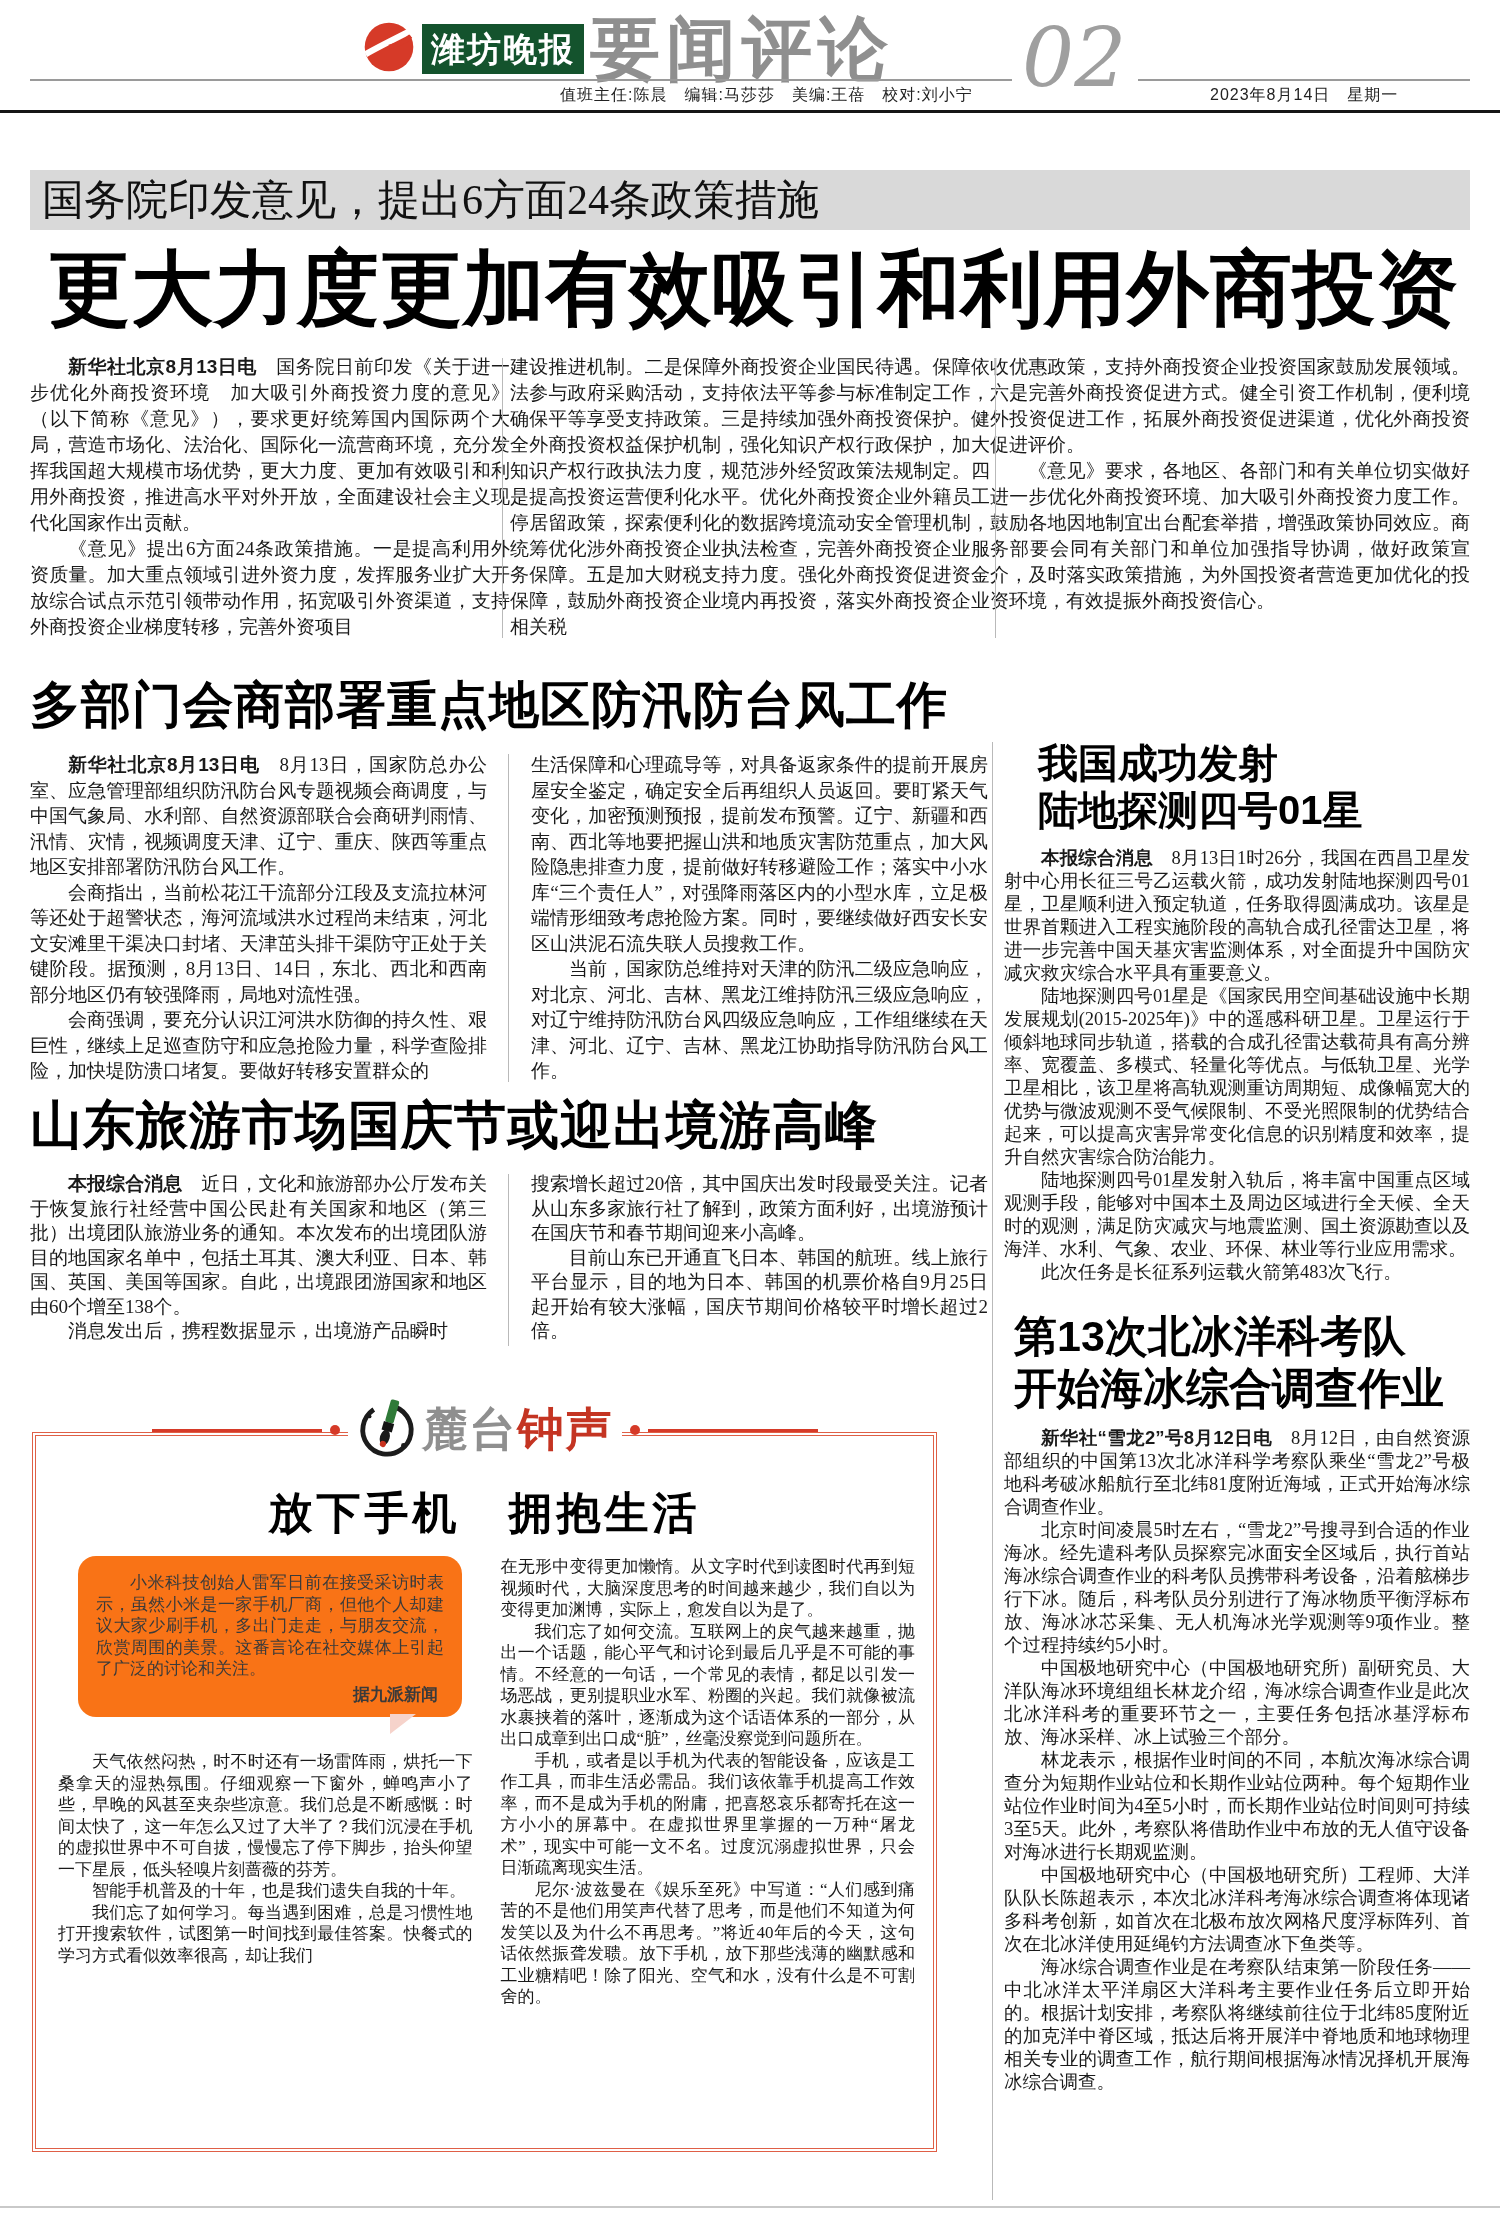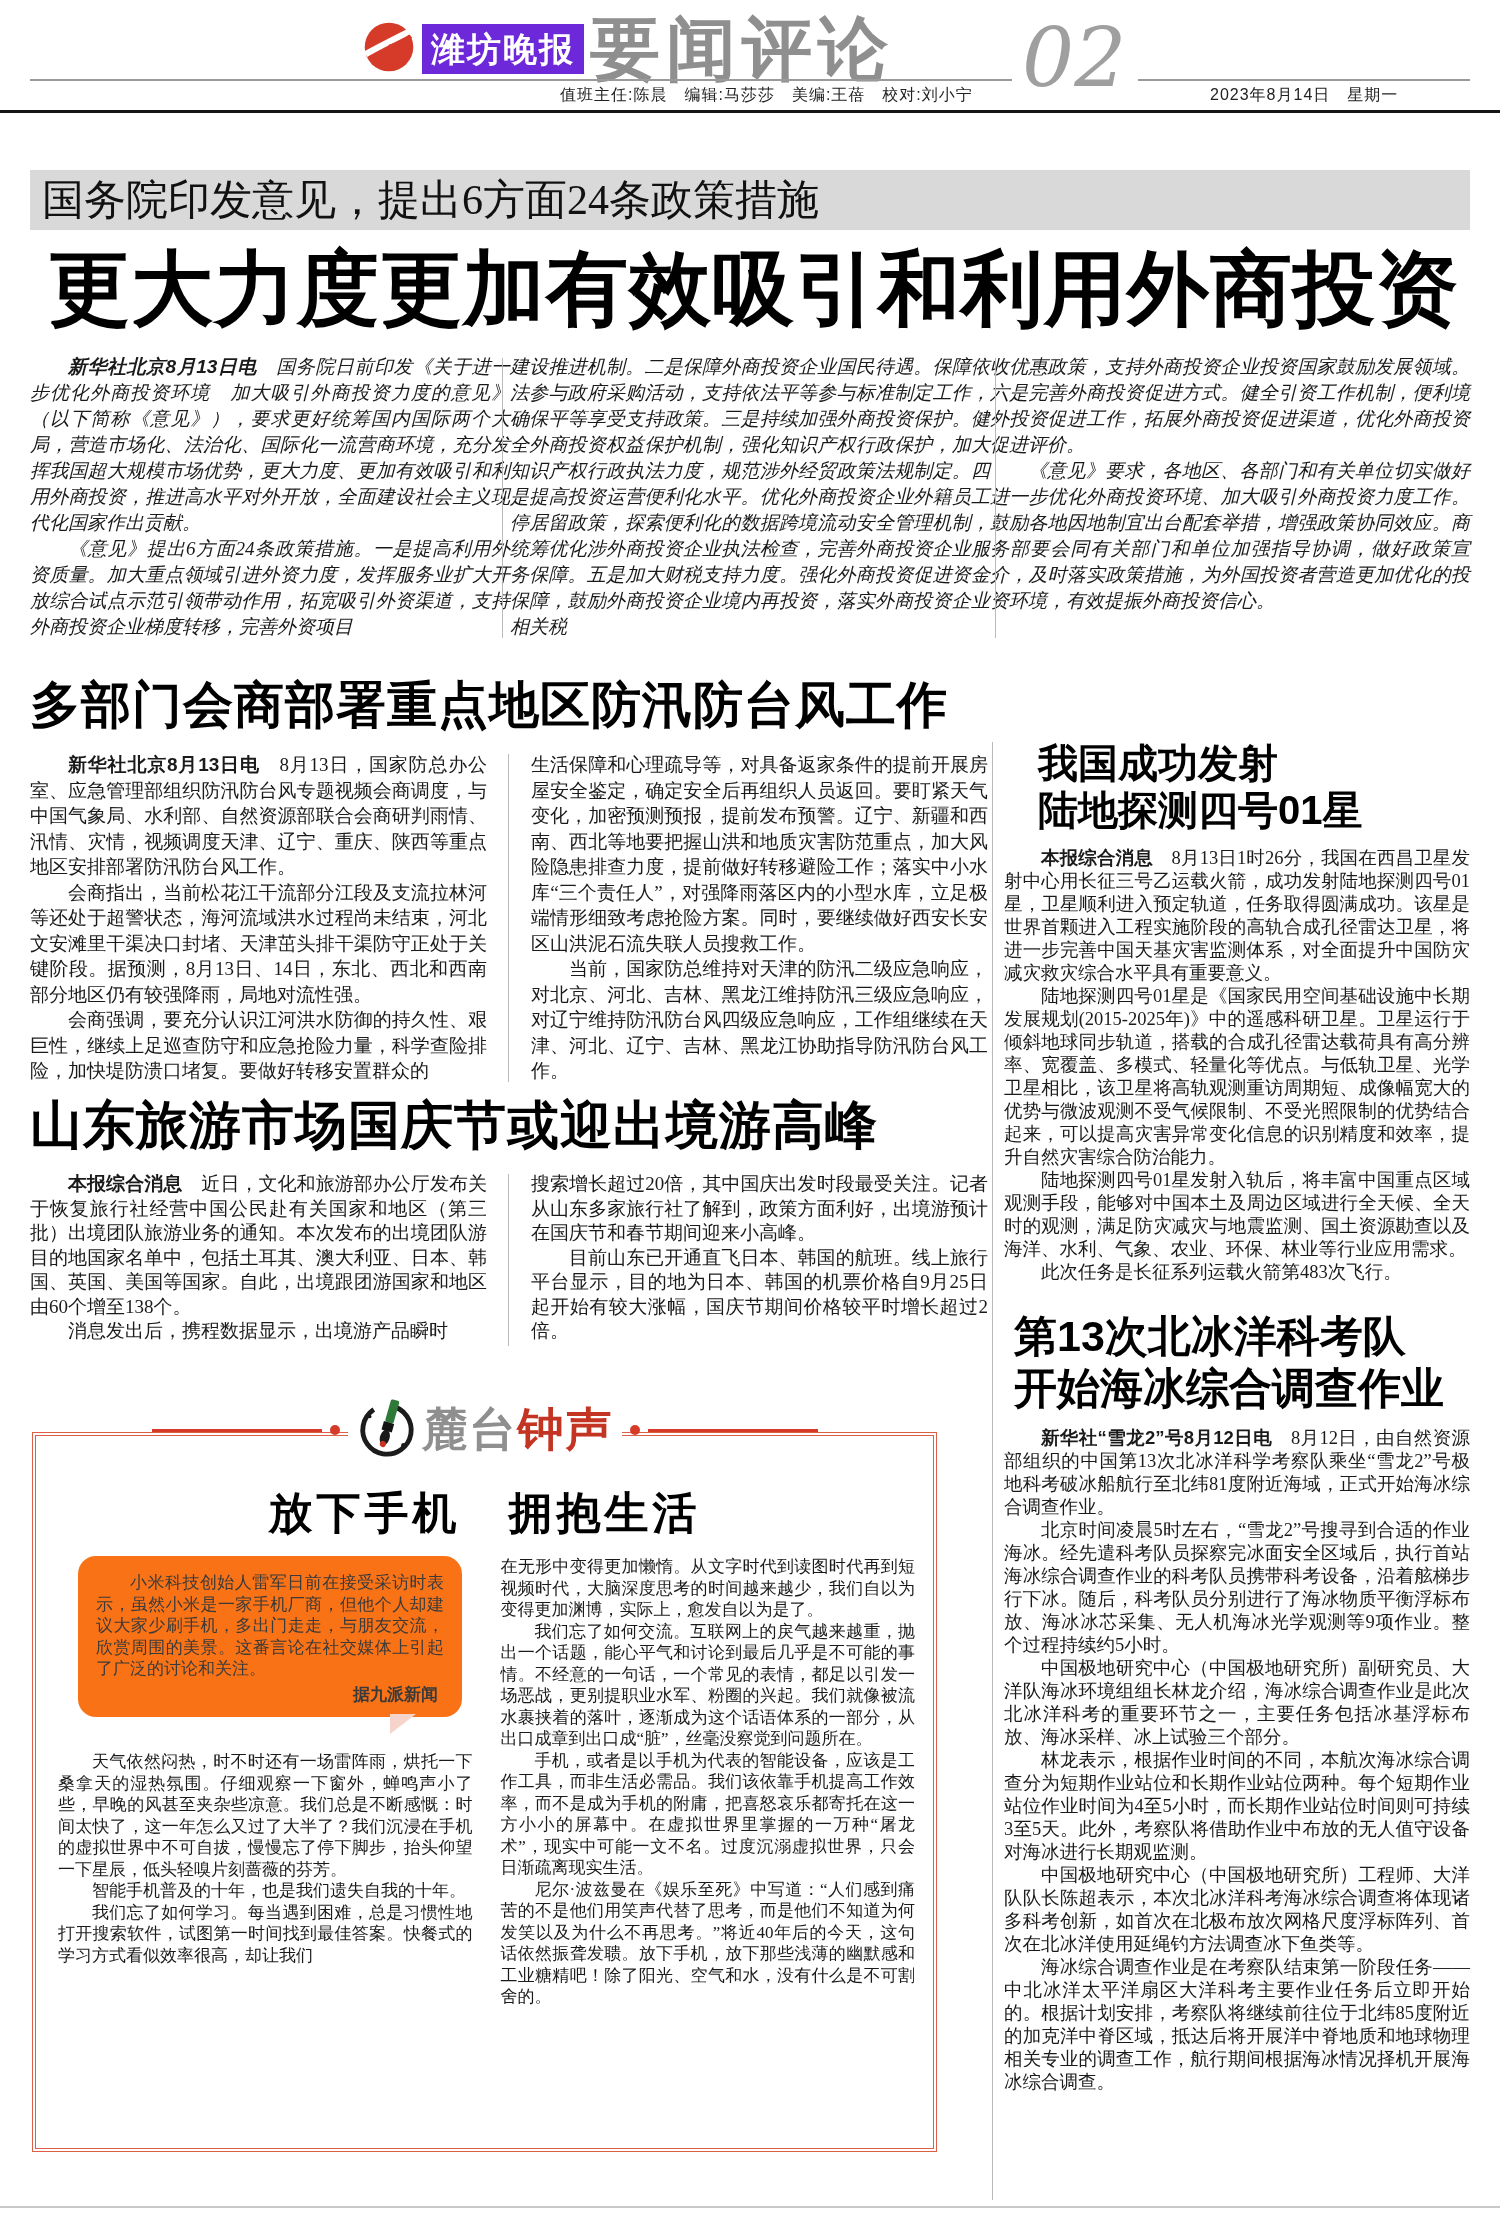--- a/index.html
+++ b/index.html
@@ -3,38 +3,38 @@
 <meta charset="utf-8">
 <title>潍坊晚报 要闻评论 02</title>
 <style>
   html,body{margin:0;padding:0;background:#e8e8e8;}
   .page{position:relative;width:1500px;height:2215px;background:#fff;margin:0 auto;
         font-family:"Liberation Serif","DejaVu Serif",serif;color:#1a1a1a;overflow:hidden;}
   .sans{font-family:"Liberation Sans","DejaVu Sans",sans-serif;}
 
   
   .masthead-logo{position:absolute;top:14px;left:362px;display:flex;align-items:center;gap:6px;}
-  .paper-box{background:#6d28d9;color:#fff;font-weight:bold;font-size:34px;line-height:48px;
+  .paper-box{background:#14532d;color:#fff;font-weight:bold;font-size:34px;line-height:48px;
              padding:1px 9px;letter-spacing:2px;font-family:"Liberation Sans",sans-serif;}
   .section-name{font-size:70px;font-weight:bold;color:#8f8f8f;letter-spacing:6px;
                 font-family:"Liberation Sans",sans-serif;line-height:70px;}
   .hrule{position:absolute;height:2px;background:#9a9a9a;}
   .page-number{position:absolute;top:16px;left:1022px;font-size:82px;line-height:86px;color:#9f9f9f;
                font-family:"DejaVu Serif",serif;font-style:italic;}
   .staff-line{position:absolute;top:85px;left:560px;font-size:16px;color:#222;letter-spacing:1px;}
   .date-line{position:absolute;top:85px;left:1210px;font-size:16px;color:#222;letter-spacing:1px;}
   .black-rule{position:absolute;top:110px;left:0;width:1500px;height:3px;background:#151515;}
 
   
   .kicker{position:absolute;top:170px;left:30px;width:1428px;height:60px;background:#d9d9d9;
           font-size:42px;line-height:60px;padding-left:12px;color:#111;}
   .main-headline{position:absolute;top:240px;left:48px;width:1440px;font-size:82px;line-height:98px;
                  font-weight:bold;white-space:nowrap;letter-spacing:1px;color:#000;}
   .main-body{position:absolute;top:354px;left:30px;width:1440px;display:flex;
-             font-size:19px;line-height:26px;font-style:italic;}
+             font-size:19px;line-height:26px;}
   .main-body .col{flex:1;}
   .art-body p{margin:0;text-indent:2em;text-align:justify;}
   .art-body p.cont{text-indent:0;}
   .lead{font-weight:bold;font-family:"Liberation Sans","DejaVu Sans",sans-serif;}
 
   
   .sub-art{position:absolute;left:30px;width:958px;}
   .sub-headline{font-size:50px;line-height:58px;font-weight:bold;letter-spacing:1px;color:#000;white-space:nowrap;}
   .two-col{display:flex;gap:44px;margin-top:18px;font-size:19px;line-height:25.5px;}
   .two-col .col{flex:1;}

